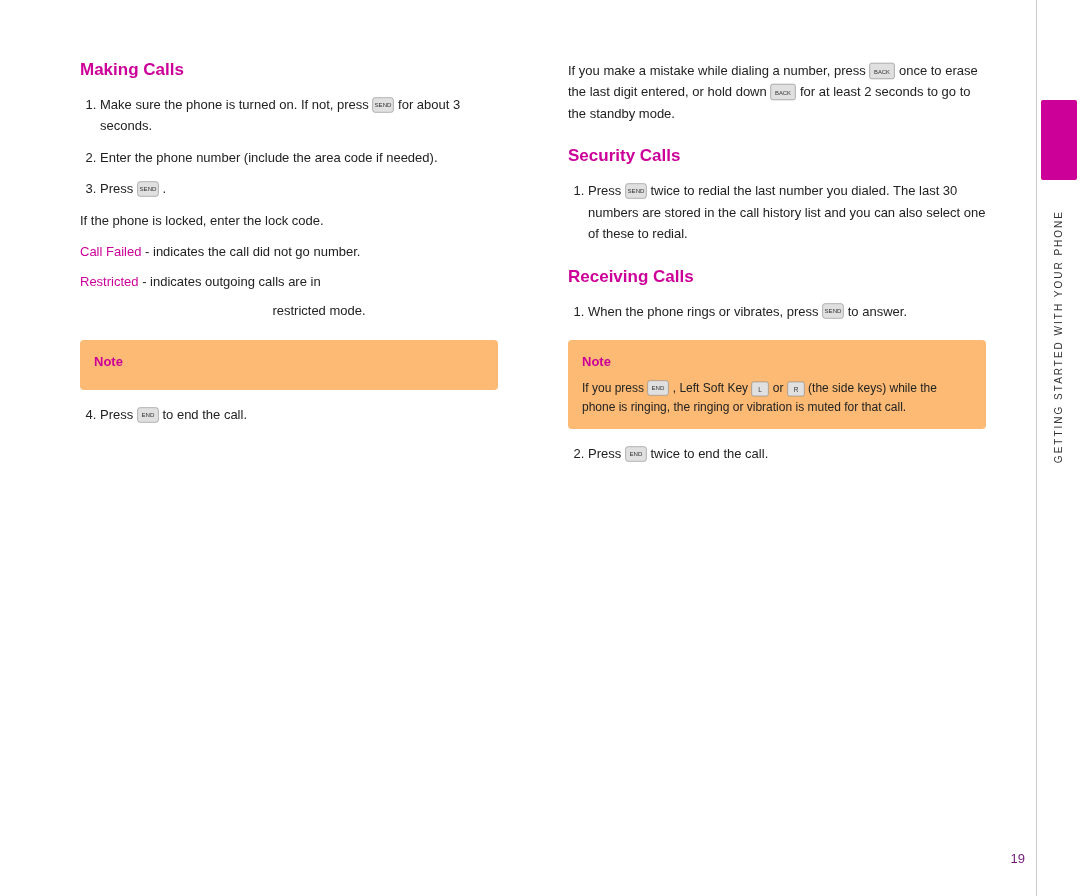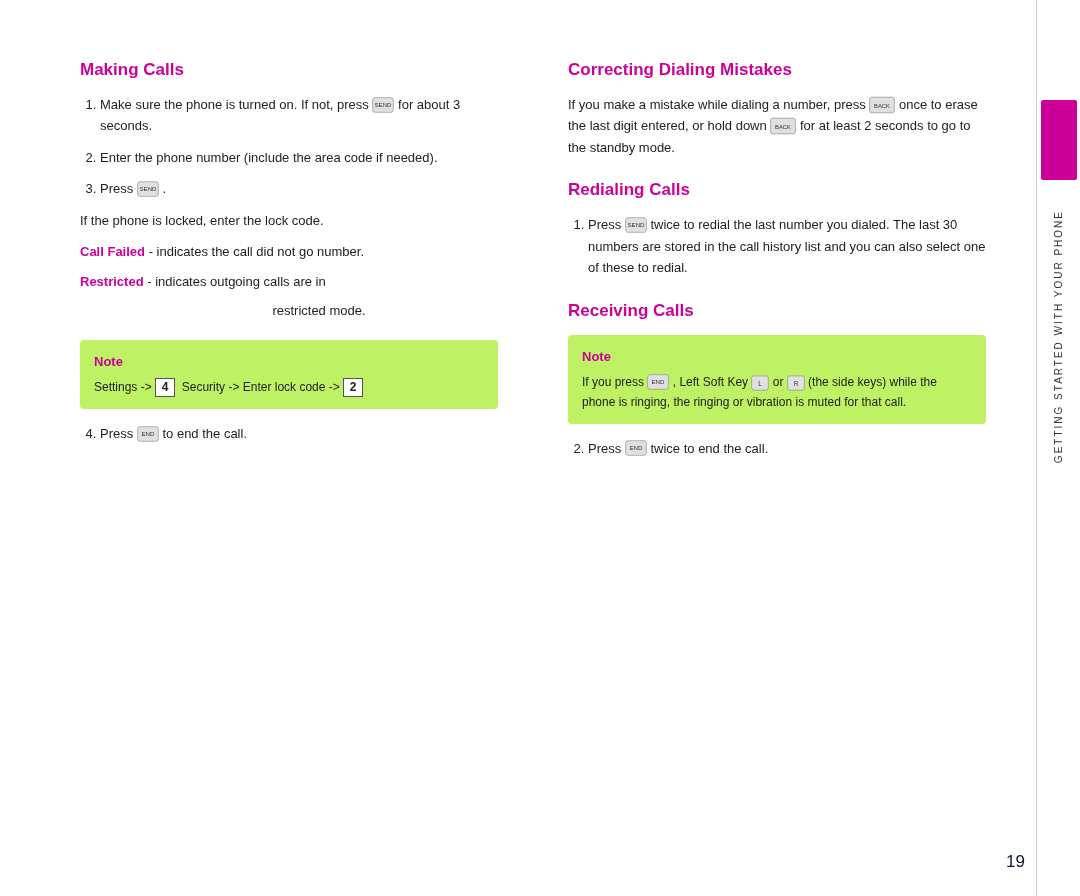--- a/index.html
+++ b/index.html
@@ -64,25 +64,24 @@
     .section-body ol li {
       margin-bottom: 10px;
     }
 
     .section-body p {
       margin-bottom: 8px;
     }
 
     .highlight-pink {
       color: #cc0099;
-      font-weight: bold;
     }
 
     .note-box {
-      background: #bef264;
+      background: #fdba74;
       border-radius: 4px;
       padding: 12px 14px;
       margin-top: 10px;
       margin-bottom: 14px;
       font-size: 12px;
       line-height: 1.6;
     }
 
     .note-title {
       color: #cc0099;
@@ -155,24 +154,24 @@
       font-size: 10px;
       letter-spacing: 2px;
       color: #333;
       text-transform: uppercase;
       line-height: 1.3;
       margin-top: 10px;
     }
 
     .page-number {
       position: absolute;
-      bottom: 24px;
+      bottom: 30px;
       right: 55px;
-      font-size: 17px;
-      color: #0f172a;
+      font-size: 13px;
+      color: #701a75;
     }
 
     .call-failed-line {
       margin-bottom: 4px;
     }
 
     .indent-center {
       text-align: center;
       margin-left: 60px;
     }
@@ -222,79 +221,87 @@
             </p>
             <p>
               <span class="highlight-pink">Restricted</span>
               <span> - indicates outgoing calls are in</span>
             </p>
             <p class="indent-center">restricted mode.</p>
           </div>
 
           <div class="note-box">
             <div class="note-title">Note</div>
-            <p>
-              Settings -&gt;&nbsp;<span class="key-box">4</span>&nbsp; Security -&gt; Enter lock code -&gt;&nbsp;<span class="key-box">2</span>
-            </p>
           </div>
 
           <div class="section-body">
             <ol start="4">
               <li>
                 Press
                 <svg class="icon-end" viewBox="0 0 36 26" xmlns="http://www.w3.org/2000/svg">
                   <rect x="1" y="1" width="34" height="24" rx="4" ry="4" fill="#e0e0e0" stroke="#888" stroke-width="1"></rect>
                   <text x="18" y="17" text-anchor="middle" font-size="10" fill="#333" font-family="Arial">END</text>
                 </svg>
                 to end the call.
               </li>
             </ol>
           </div>
         </div>
       </div>
 
       <div class="col-right">
 
         <div class="sub-section">
-          <div class="section-title">Correcting Dialing Mistakes</div>
           <div class="section-body">
             <p>
               If you make a mistake while dialing a number, press
               <svg class="icon-back" viewBox="0 0 40 26" xmlns="http://www.w3.org/2000/svg">
                 <rect x="1" y="1" width="38" height="24" rx="3" ry="3" fill="#e0e0e0" stroke="#888" stroke-width="1"></rect>
                 <text x="20" y="17" text-anchor="middle" font-size="9" fill="#333" font-family="Arial">BACK</text>
               </svg>
               once to erase the last digit entered, or hold down
               <svg class="icon-back" viewBox="0 0 40 26" xmlns="http://www.w3.org/2000/svg">
                 <rect x="1" y="1" width="38" height="24" rx="3" ry="3" fill="#e0e0e0" stroke="#888" stroke-width="1"></rect>
                 <text x="20" y="17" text-anchor="middle" font-size="9" fill="#333" font-family="Arial">BACK</text>
               </svg>
               for at least 2 seconds to go to the standby mode.
             </p>
           </div>
         </div>
 
         <div class="sub-section">
-          <div class="section-title">Redialing Calls</div>
+          <div class="section-title">Security Calls</div>
           <div class="section-body">
             <ol>
               <li>
                 Press
                 <svg class="icon-send" viewBox="0 0 36 26" xmlns="http://www.w3.org/2000/svg">
                   <rect x="1" y="1" width="34" height="24" rx="4" ry="4" fill="#e0e0e0" stroke="#888" stroke-width="1"></rect>
                   <text x="18" y="17" text-anchor="middle" font-size="10" fill="#333" font-family="Arial">SEND</text>
                 </svg>
                 twice to redial the last number you dialed. The last 30 numbers are stored in the call history list and you can also select one of these to redial.
               </li>
             </ol>
           </div>
         </div>
 
         <div class="sub-section">
           <div class="section-title">Receiving Calls</div>
+          <div class="section-body">
+            <ol>
+              <li>
+                When the phone rings or vibrates, press
+                <svg class="icon-send" viewBox="0 0 36 26" xmlns="http://www.w3.org/2000/svg">
+                  <rect x="1" y="1" width="34" height="24" rx="4" ry="4" fill="#e0e0e0" stroke="#888" stroke-width="1"></rect>
+                  <text x="18" y="17" text-anchor="middle" font-size="10" fill="#333" font-family="Arial">SEND</text>
+                </svg>
+                to answer.
+              </li>
+            </ol>
+          </div>
 
           <div class="note-box">
             <div class="note-title">Note</div>
             <p>
               If you press
               <svg class="icon-end" viewBox="0 0 36 26" xmlns="http://www.w3.org/2000/svg">
                 <rect x="1" y="1" width="34" height="24" rx="4" ry="4" fill="#e0e0e0" stroke="#888" stroke-width="1"></rect>
                 <text x="18" y="17" text-anchor="middle" font-size="10" fill="#333" font-family="Arial">END</text>
               </svg>
               , Left Soft Key

